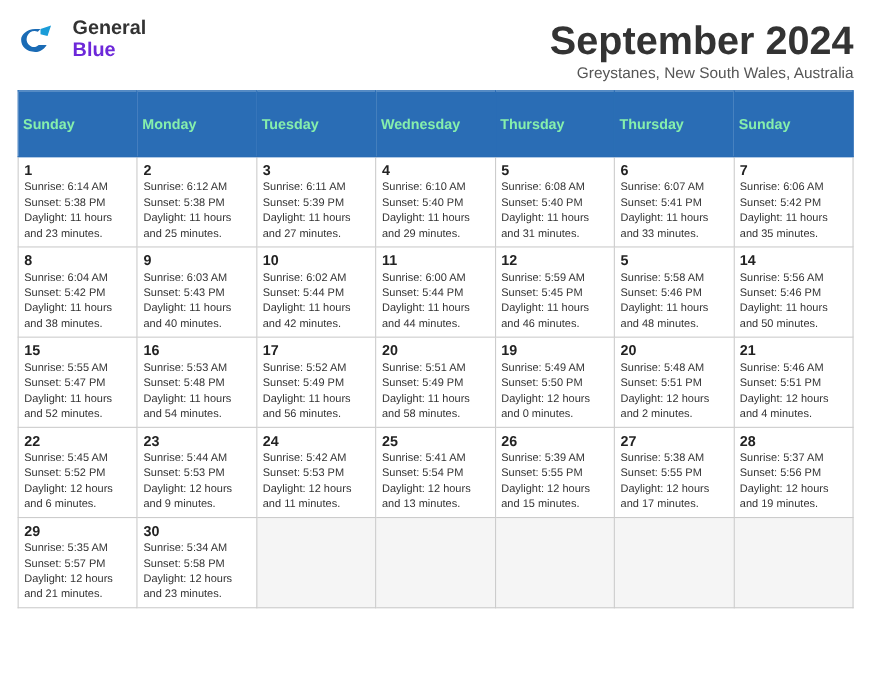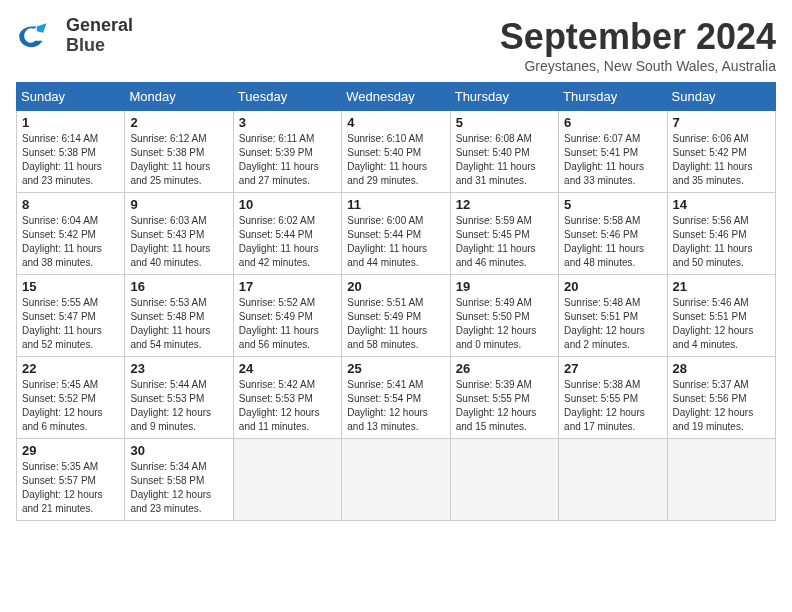--- a/index.html
+++ b/index.html
@@ -20,21 +20,21 @@
       display: flex;
       align-items: center;
       gap: 18px;
     }
     .logo-text {
       font-size: 18px;
       font-weight: bold;
       line-height: 1.1;
     }
     .logo-text .general { color: #333; }
-    .logo-text .blue { color: #404040; }
+    .logo-text .blue { color: #6d28d9; }
     .logo-icon {
       width: 32px;
       height: 32px;
     }
     .title-block {
       text-align: right;
       margin-left: 20px;
     }
     .month-title {
       font-size: 36px;
@@ -45,25 +45,25 @@
       font-size: 14px;
       color: #555;
     }
     .calendar {
       width: 100%;
       border-collapse: collapse;
       font-size: 11px;
     }
     .calendar th {
       background-color: #2a6db5;
-      color: #ffffff;
-      padding: 6px 4px;
+      color: #86efac;
+      padding: 22px 4px;
       text-align: left;
       font-size: 13px;
-      font-weight: normal;
+      font-weight: bold;
       border: 1px solid #2a6db5;
     }
     .calendar td {
       border: 1px solid #ccc;
       padding: 4px 5px;
       vertical-align: top;
       width: calc(100% / 7);
       background: #fff;
       min-height: 75px;
       height: 80px;

